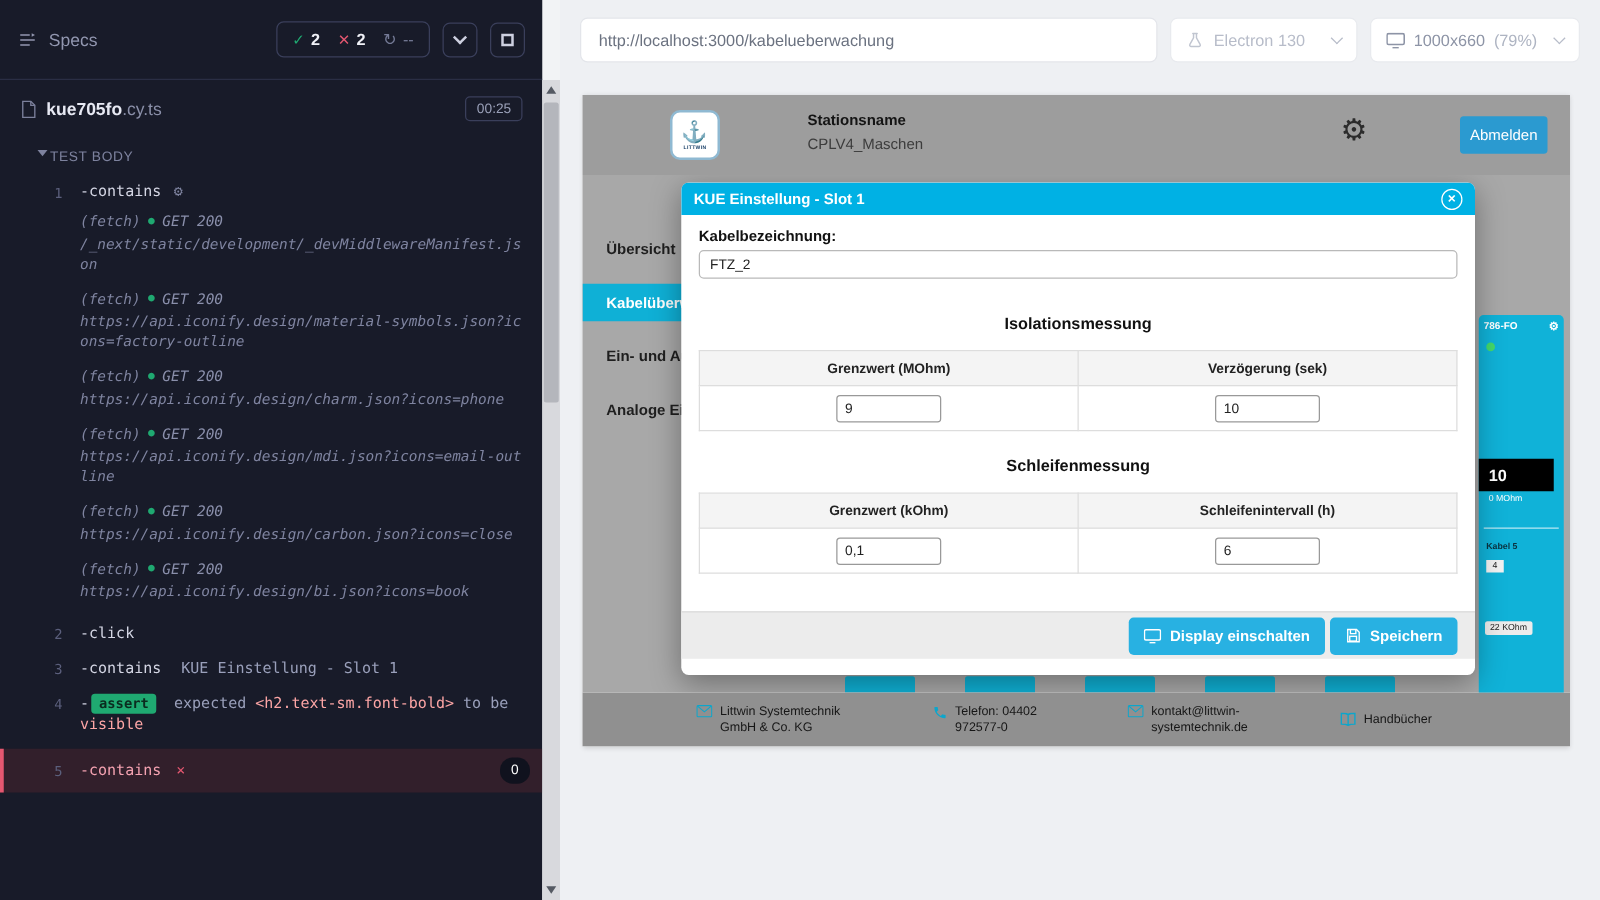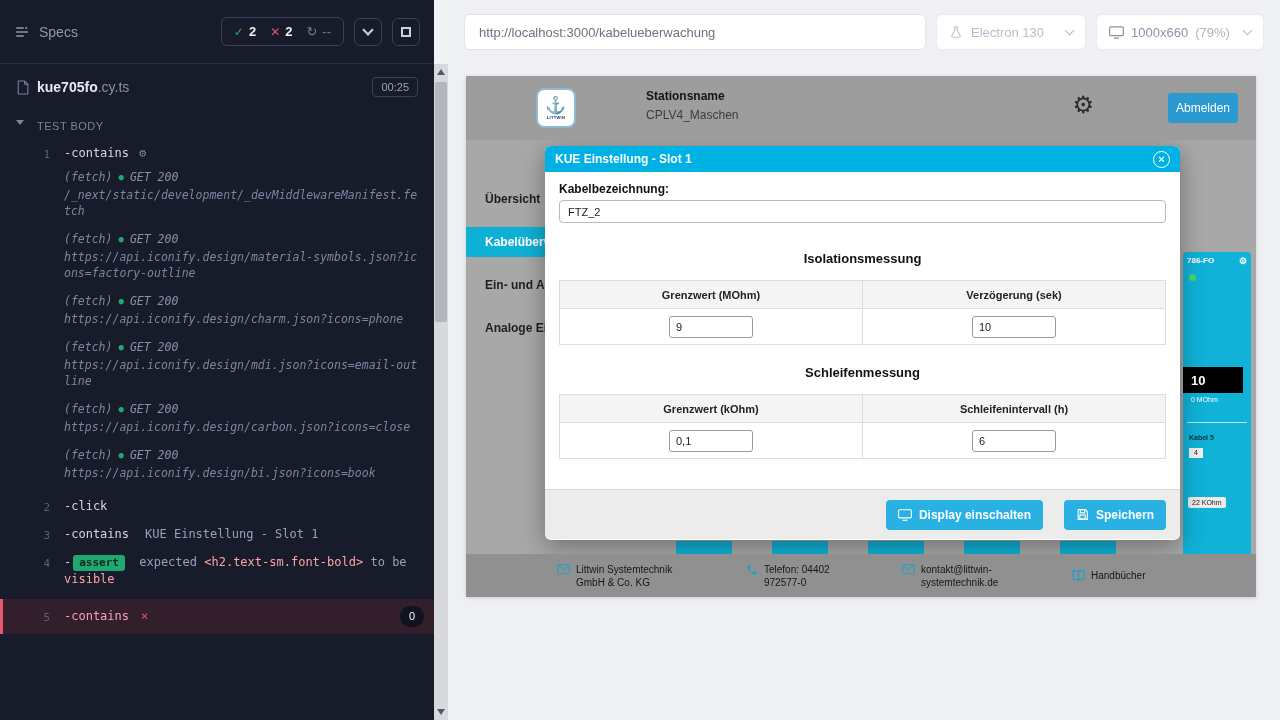--- a/index.html
+++ b/index.html
@@ -22,21 +22,21 @@
   .sq-btn { width:28px; height:28px; margin-left:10px; border:1px solid #3a3f5b; border-radius:6px; background:transparent; display:flex; align-items:center; justify-content:center; cursor:pointer; }
   .chev-ic { width:8px; height:8px; border-right:2px solid #cdd0e0; border-bottom:2px solid #cdd0e0; transform:rotate(45deg); margin-top:-3px; }
   .stop-ic { width:10px; height:10px; border:2px solid #cdd0e0; }
 
   .spec-row { height:46px; flex:0 0 46px; display:flex; align-items:center; gap:8px; padding:0 16px; }
   .spec-name { font-size:14px; }
   .spec-name b { color:#e7e9f3; }
   .spec-ext { color:#8a8fa8; }
   .spec-time { margin-left:auto; border:1px solid #3a3f5b; border-radius:4px; padding:3px 8px; font-size:11px; color:#9aa0b8; }
 
-  .section-hdr { display:flex; align-items:flex-start; gap:13px; padding:10px 16px 8px; font-size:11px; color:#7d829e; letter-spacing:0.5px; }
+  .section-hdr { display:flex; align-items:flex-start; gap:2px; padding:10px 16px 8px; font-size:11px; color:#7d829e; letter-spacing:0.5px;margin-left:14px; }
   .tri-down { width:0; height:0; border-left:4px solid transparent; border-right:4px solid transparent; border-top:5px solid #7d829e; }
 
   .commands { font-family:"DejaVu Sans Mono", monospace; font-size:12px; flex:1; }
   .cmd-row { display:flex; align-items:flex-start; padding:5px 10px 5px 16px; line-height:17px; }
   .lnum { flex:0 0 34px; width:34px; text-align:right; color:#5b5f7c; margin-right:14px; font-size:11px; padding-top:1px; }
   .cmd { color:#d4d6e4; }
   .gear-opt { color:#7d829e; margin-left:10px; font-size:12px; font-style:normal; }
   .arg { color:#9aa0bb; margin-left:16px; }
 
   .fetch-block { margin:1px 14px 12px 64px; font-style:italic; color:#7f84a0; font-size:11.5px; line-height:16px; }
@@ -114,21 +114,21 @@
   .modal-close { margin-left:auto; width:17px; height:17px; border:1.5px solid #fff; border-radius:50%; color:#fff; font-size:11px; display:flex; align-items:center; justify-content:center; line-height:1; cursor:pointer; }
   .modal-body { padding:10px 14px 16px; }
   .cable-label { font-size:12px; font-weight:bold; color:#111; }
   .cable-input { display:block; width:100%; height:23px; margin-top:4px; border:1px solid #b9b9b9; border-radius:4px; font-size:11px; padding:0 8px; color:#222; font-family:inherit; }
   .sec-title { text-align:center; font-size:13px; font-weight:bold; margin-top:28px; color:#111; }
   .sec-title.second { margin-top:20px; }
   .mtable { width:100%; border-collapse:collapse; margin-top:14px; }
   .mtable th { border:1px solid #ddd; background:#f4f4f4; font-size:11px; font-weight:bold; height:28px; color:#222; width:50%; }
   .mtable td { border:1px solid #ddd; height:36px; text-align:center; }
   .cell-input { width:84px; height:22px; border:1px solid #999; border-radius:3px; font-size:11px; padding:0 6px; color:#222; font-family:inherit; }
-  .modal-footer { margin-top:14px; height:50px; background:#ececec; border-top:1px solid #d9d9d9; display:flex; align-items:center; justify-content:flex-end; gap:21px; padding:0 14px; }
+  .modal-footer { margin-top:14px; height:38px; background:#ececec; border-top:1px solid #d9d9d9; display:flex; align-items:center; justify-content:flex-end; gap:4px; padding:0 14px; }
   .m-btn { height:30px; background:#28b1e2; border:none; border-radius:4px; color:#fff; font-size:12px; font-weight:bold; display:flex; align-items:center; gap:7px; padding:0 12px; cursor:pointer; font-family:inherit; }
 
   .app-footer { height:43px; background:#909090; display:flex; align-items:center; font-size:10px; color:#161616; line-height:1.3; }
   .f-item { display:flex; align-items:flex-start; gap:6px; }
   .f-icon { color:#0ca6cc; margin-top:1px; flex:0 0 auto; }
   .f1 { margin-left:62px; width:168px;justify-content:flex-end; }
   .f2 { margin-left:50px; width:130px; }
   .f3 { margin-left:26px; width:140px; }
   .f4 { margin-left:30px;text-align:center; }
   .f-text { display:inline-block; }
@@ -192,21 +192,21 @@
         <span class="cmd">-contains</span>
         <span class="gear-opt">⚙</span>
       </div>
 
       <div class="fetch-block">
         <div class="fetch-head">
           <span>(fetch)</span>
           <span class="fdot">●</span>
           <span class="fstatus">GET 200</span>
         </div>
-        <div class="furl">/_next/static/development/_devMiddlewareManifest.fetch</div>
+        <div class="furl">/_next/static/development/_devMiddlewareManifest.json</div>
       </div>
 
       <div class="fetch-block">
         <div class="fetch-head">
           <span>(fetch)</span>
           <span class="fdot">●</span>
           <span class="fstatus">GET 200</span>
         </div>
         <div class="furl">https://api.iconify.design/material-symbols.json?icons=factory-outline</div>
       </div>

